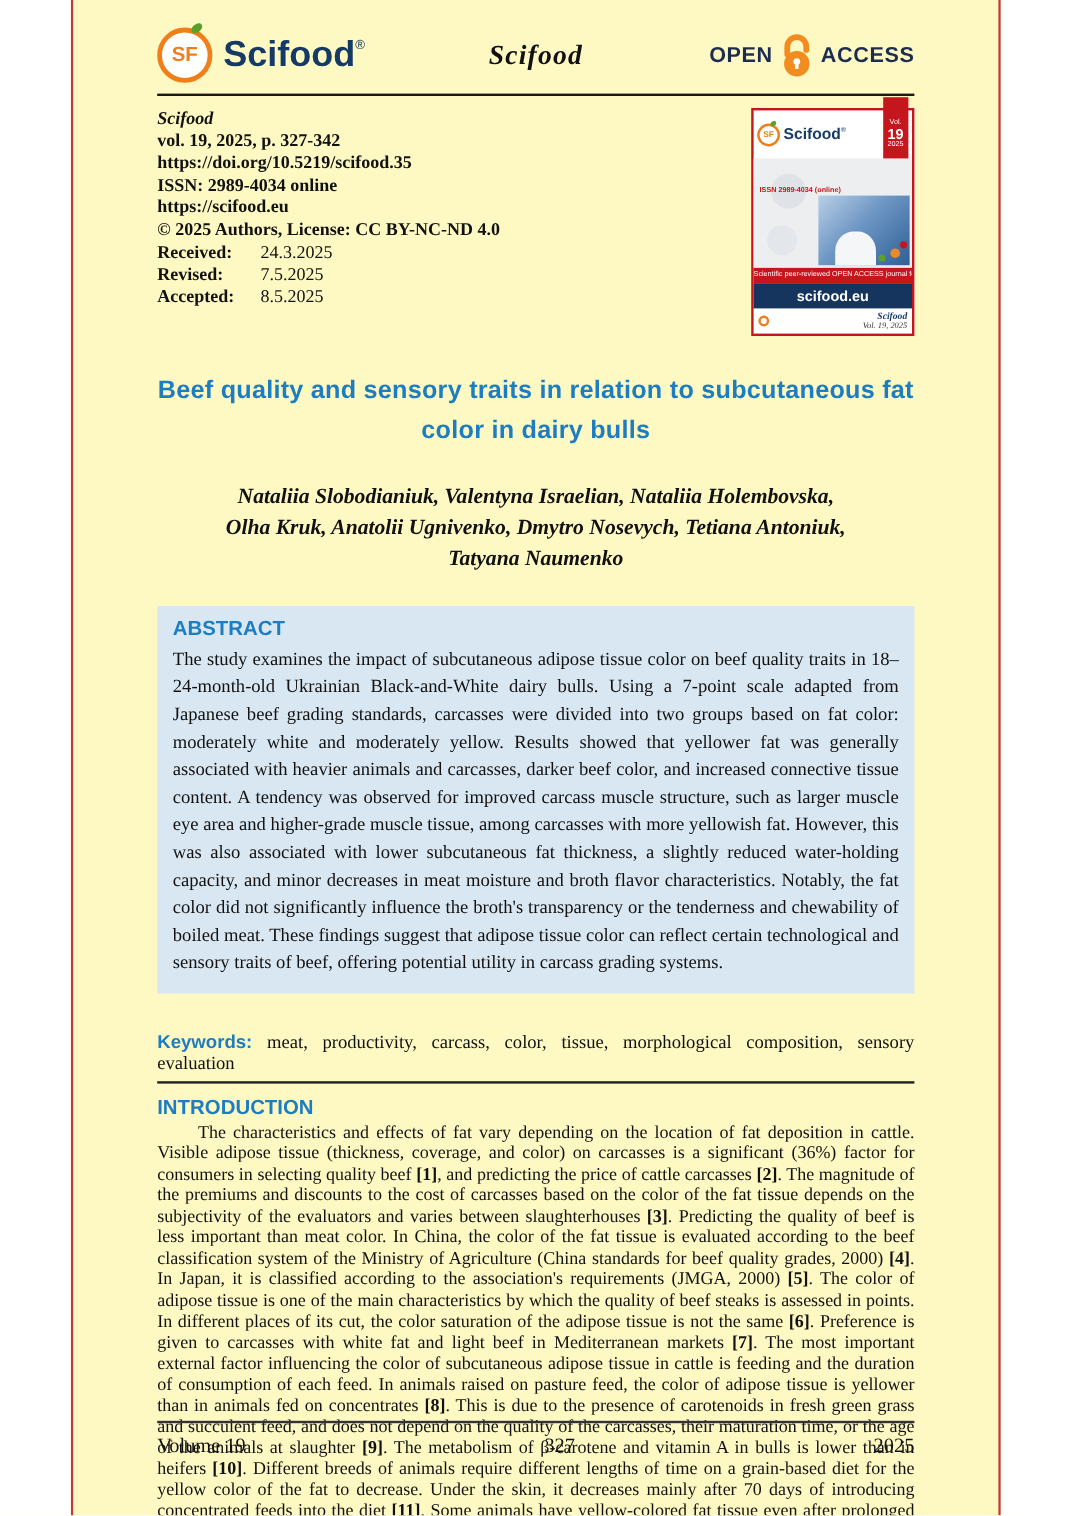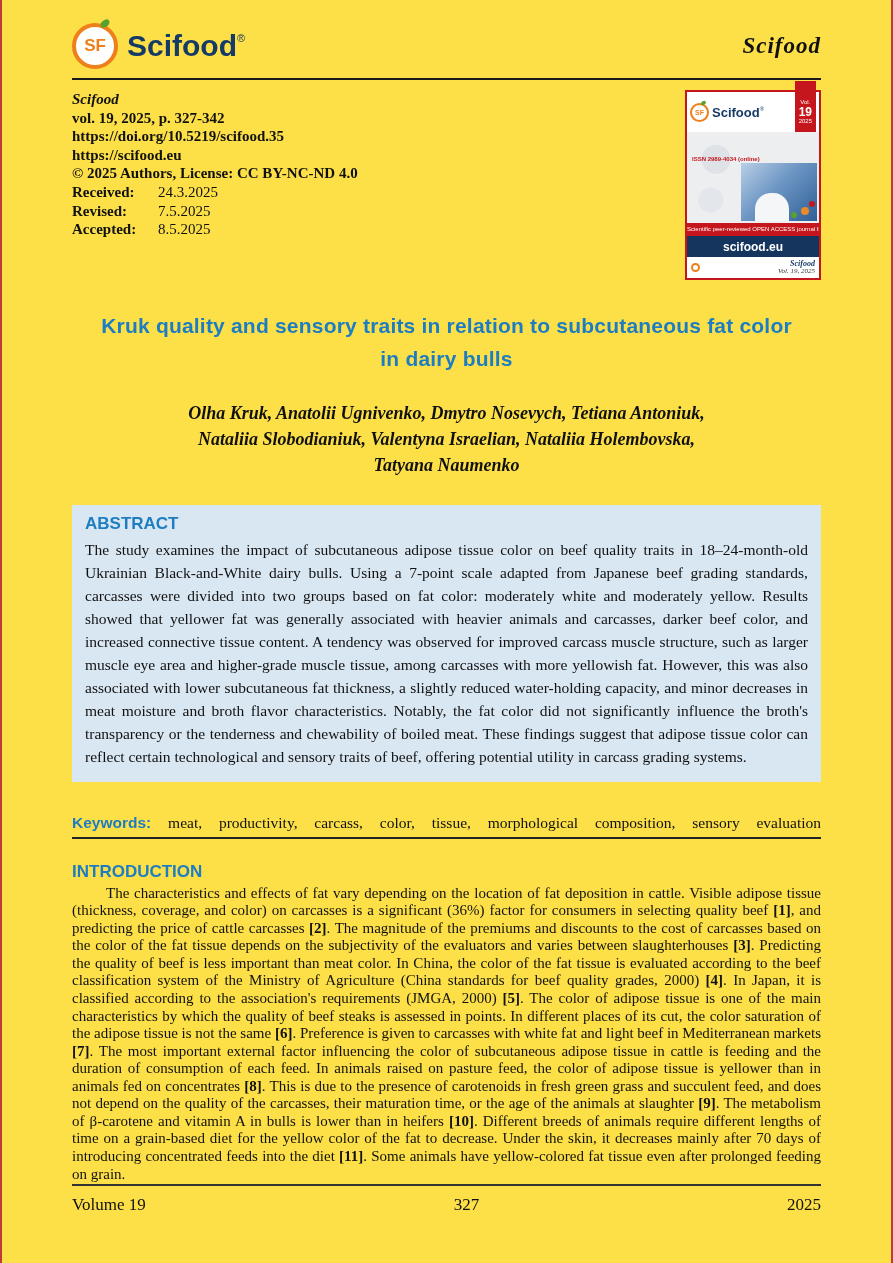--- a/index.html
+++ b/index.html
@@ -1,24 +1,24 @@
 <!DOCTYPE html>
 <html><head>
 <meta charset="utf-8">
 <style>
   * { margin: 0; padding: 0; box-sizing: border-box; }
   html, body { background: #ffffff; }
   body { font-family: "Liberation Serif", serif; color: #111; }
 
   .page {
     position: relative;
-    width: 893px;
+    width: 775px;
     height: 1263px;
     margin: 0 auto;
-    background: #fde047;
+    background: #fef9c3;
     padding: 16px 72px 0 72px;
     overflow: hidden;
   }
   .edge { position: absolute; top: 0; bottom: 0; width: 2px; background: #c03a3a; }
   .edge.left { left: 0; }
   .edge.right { right: 0; }
 
   
   .header { display: flex; align-items: center; justify-content: space-between; height: 60px; }
   .logo { display: flex; align-items: center; gap: 9px; width: 260px; }
@@ -91,21 +91,21 @@
   .authors { margin-top: 25px; text-align: center; font-weight: bold; font-style: italic;
     font-size: 18px; line-height: 1.45; }
   .abstract { margin-top: 27px; background: #d9e7f3; padding: 9px 13px 13px 13px; }
   .abstract-h { font-family: "Liberation Sans", sans-serif; font-weight: bold; font-size: 17px; color: #1d7dc2; margin-bottom: 5px; }
   .abstract-p { font-size: 15.5px; text-align: justify; line-height: 1.48; }
 
   .keywords { margin-top: 32px; border-bottom: 2px solid #222; padding-bottom: 5px;
     font-size: 15.5px; text-align: justify; text-align-last: justify; }
   .kw-label { font-family: "Liberation Sans", sans-serif; font-weight: bold; font-size: 15.5px; color: #1d7dc2; }
 
-  .intro-h { margin-top: 23px; font-family: "Liberation Sans", sans-serif; font-weight: bold; font-size: 17px; color: #1d7dc2; }
+  .intro-h { margin-top: 10px; font-family: "Liberation Sans", sans-serif; font-weight: bold; font-size: 17px; color: #1d7dc2; }
   .intro-p { margin-top: 3px; font-size: 15px; line-height: 1.17; text-align: justify; text-indent: 34px; }
   .intro-p b { font-weight: bold; }
 
   
   .footer { position: absolute; left: 72px; right: 72px; bottom: 48px; }
   .footer-rule { border: none; border-top: 2px solid #333; margin-bottom: 9px; }
   .footer-row { display: flex; justify-content: space-between; font-size: 17px; }
 </style>
 </head>
 <body>
@@ -117,28 +117,39 @@
   <div class="header">
     <div class="logo">
       <div class="sf-circle">
         <span class="s">SF</span>
       </div>
       <div>
         <span class="logo-word">Scifood</span><span class="logo-reg">®</span>
       </div>
     </div>
     <div class="center-title">Scifood</div>
+    <div class="oa">
+      <span>OPEN</span>
+      <svg width="30" height="38" viewBox="0 0 34 42">
+        <path d="M8 20 v-7 a9 9 0 0 1 18 0 v3" fill="none" stroke="#f28c1e" stroke-width="5.5" stroke-linecap="round"></path>
+        <circle cx="17" cy="29" r="12" fill="#f28c1e"></circle>
+        <circle cx="17" cy="27" r="3.2" fill="#ffffff"></circle>
+        <rect x="15.4" y="27" width="3.2" height="7" fill="#ffffff"></rect>
+      </svg>
+      <span>ACCESS</span>
+    </div>
   </div>
   <hr class="head-rule">
 
   <div class="meta-row">
     <div class="meta">
       <div class="ital">Scifood</div>
       <div>vol. 19, 2025, p. 327-342</div>
       <div>https://doi.org/10.5219/scifood.35</div>
+      <div>ISSN: 2989-4034 online</div>
       <div>https://scifood.eu</div>
       <div>© 2025 Authors, License: CC BY-NC-ND 4.0</div>
       <div><span class="dlabel">Received:</span><span class="dvalue">24.3.2025</span></div>
       <div><span class="dlabel">Revised:</span><span class="dvalue">7.5.2025</span></div>
       <div><span class="dlabel">Accepted:</span><span class="dvalue">8.5.2025</span></div>
     </div>
 
     <div class="cover">
       <div class="cover-top">
         <div class="sf-circle mini">
@@ -167,24 +178,24 @@
       <div class="cover-bottom">
         <span class="cover-oa-dot"></span>
         <span class="cover-foot-text">
           <span class="cover-foot-name">Scifood</span>
           <span class="cover-foot-vol">Vol. 19, 2025</span>
         </span>
       </div>
     </div>
   </div>
 
-  <h1 class="title">Kruk quality and sensory traits in relation to subcutaneous fat color in dairy bulls</h1>
+  <h1 class="title">Beef quality and sensory traits in relation to subcutaneous fat color in dairy bulls</h1>
   <div class="authors">
+    <div>Nataliia Slobodianiuk, Valentyna Israelian, Nataliia Holembovska,</div>
     <div>Olha Kruk, Anatolii Ugnivenko, Dmytro Nosevych, Tetiana Antoniuk,</div>
-    <div>Nataliia Slobodianiuk, Valentyna Israelian, Nataliia Holembovska,</div>
     <div>Tatyana Naumenko</div>
   </div>
 
   <div class="abstract">
     <div class="abstract-h">ABSTRACT</div>
     <p class="abstract-p">The study examines the impact of subcutaneous adipose tissue color on beef quality traits in 18–24-month-old Ukrainian Black-and-White dairy bulls. Using a 7-point scale adapted from Japanese beef grading standards, carcasses were divided into two groups based on fat color: moderately white and moderately yellow. Results showed that yellower fat was generally associated with heavier animals and carcasses, darker beef color, and increased connective tissue content. A tendency was observed for improved carcass muscle structure, such as larger muscle eye area and higher-grade muscle tissue, among carcasses with more yellowish fat. However, this was also associated with lower subcutaneous fat thickness, a slightly reduced water-holding capacity, and minor decreases in meat moisture and broth flavor characteristics. Notably, the fat color did not significantly influence the broth's transparency or the tenderness and chewability of boiled meat. These findings suggest that adipose tissue color can reflect certain technological and sensory traits of beef, offering potential utility in carcass grading systems.</p>
   </div>
 
   <div class="keywords">
     <span class="kw-label">Keywords:</span>

